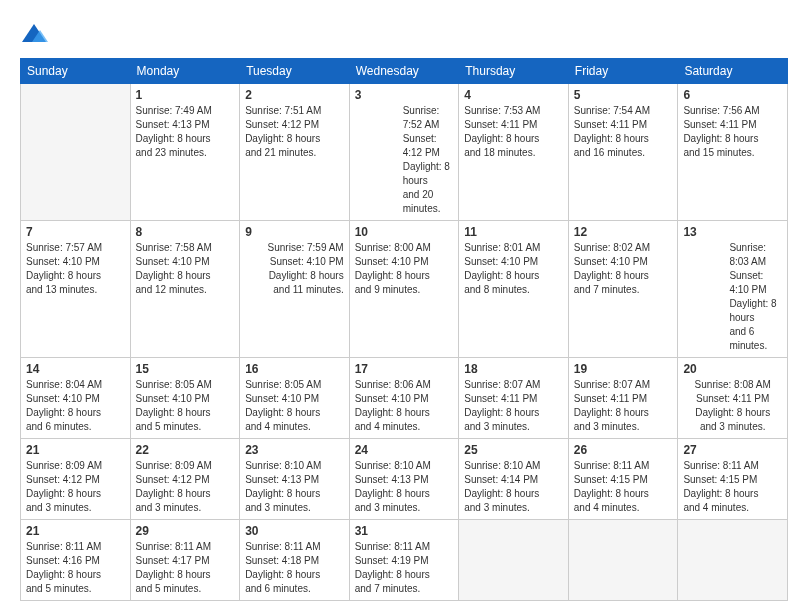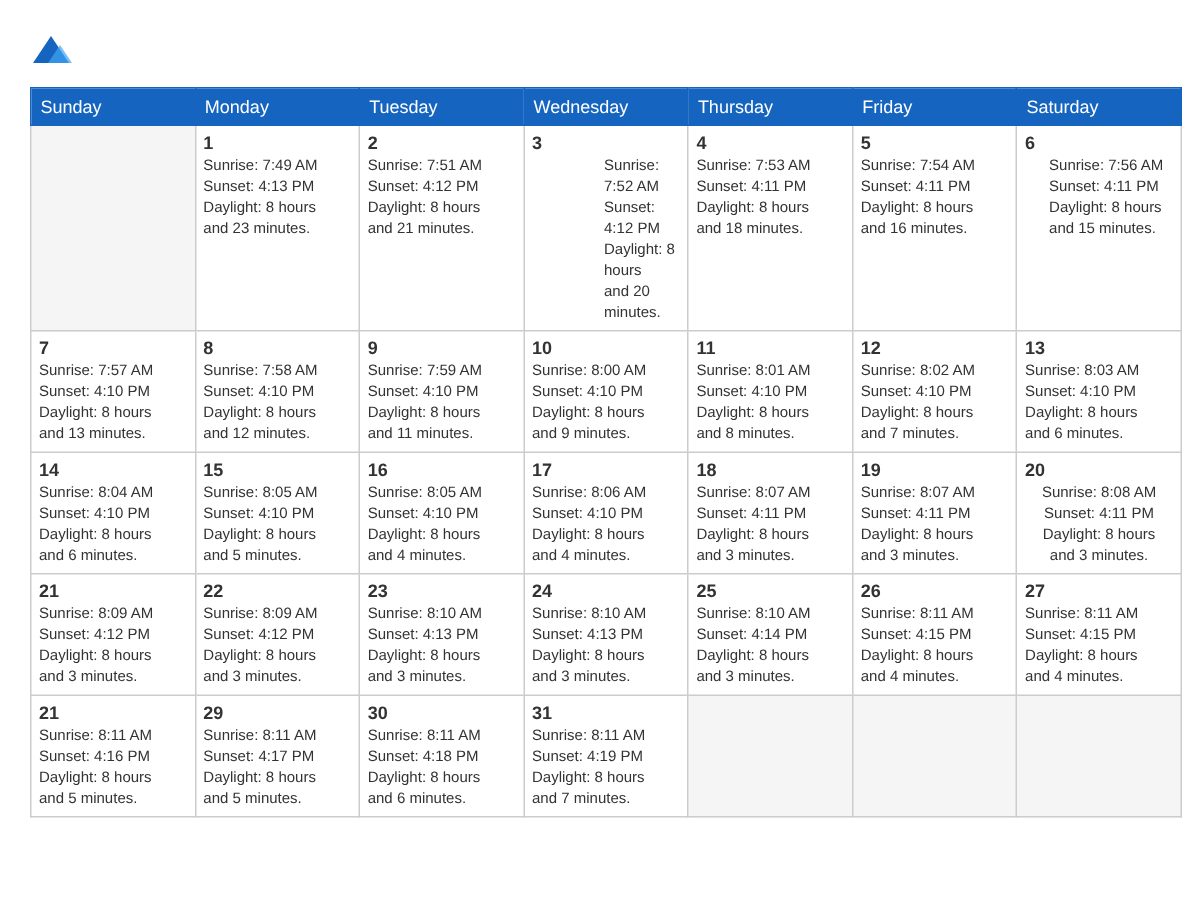--- a/index.html
+++ b/index.html
@@ -165,21 +165,21 @@
           </td>
           <td>
             <div class="day-number">5</div>
             <div class="day-info" style="white-space: pre-line;">Sunrise: 7:54 AM
 Sunset: 4:11 PM
 Daylight: 8 hours
 and 16 minutes.</div>
           </td>
           <td>
             <div class="day-number">6</div>
-            <div class="day-info" style="white-space: pre-line; margin-left: 16px;">Sunrise: 7:56 AM
+            <div class="day-info" style="white-space: pre-line;">Sunrise: 7:56 AM
 Sunset: 4:11 PM
 Daylight: 8 hours
 and 15 minutes.</div>
           </td>
         </tr>
         <tr>
           <td>
             <div class="day-number">7</div>
             <div class="day-info" style="white-space: pre-line;">Sunrise: 7:57 AM
 Sunset: 4:10 PM
@@ -188,21 +188,21 @@
           </td>
           <td>
             <div class="day-number">8</div>
             <div class="day-info" style="white-space: pre-line;">Sunrise: 7:58 AM
 Sunset: 4:10 PM
 Daylight: 8 hours
 and 12 minutes.</div>
           </td>
           <td>
             <div class="day-number">9</div>
-            <div class="day-info" style="white-space: pre-line;">Sunrise: 7:59 AM
+            <div class="day-info" style="white-space: pre-line; text-align: right;">Sunrise: 7:59 AM
 Sunset: 4:10 PM
 Daylight: 8 hours
 and 11 minutes.</div>
           </td>
           <td>
             <div class="day-number">10</div>
             <div class="day-info" style="white-space: pre-line;">Sunrise: 8:00 AM
 Sunset: 4:10 PM
 Daylight: 8 hours
 and 9 minutes.</div>
@@ -216,21 +216,21 @@
           </td>
           <td>
             <div class="day-number">12</div>
             <div class="day-info" style="white-space: pre-line;">Sunrise: 8:02 AM
 Sunset: 4:10 PM
 Daylight: 8 hours
 and 7 minutes.</div>
           </td>
           <td>
             <div class="day-number">13</div>
-            <div class="day-info" style="white-space: pre-line;">Sunrise: 8:03 AM
+            <div class="day-info" style="white-space: pre-line; margin-left: 46px;">Sunrise: 8:03 AM
 Sunset: 4:10 PM
 Daylight: 8 hours
 and 6 minutes.</div>
           </td>
         </tr>
         <tr>
           <td>
             <div class="day-number">14</div>
             <div class="day-info" style="white-space: pre-line;">Sunrise: 8:04 AM
 Sunset: 4:10 PM

